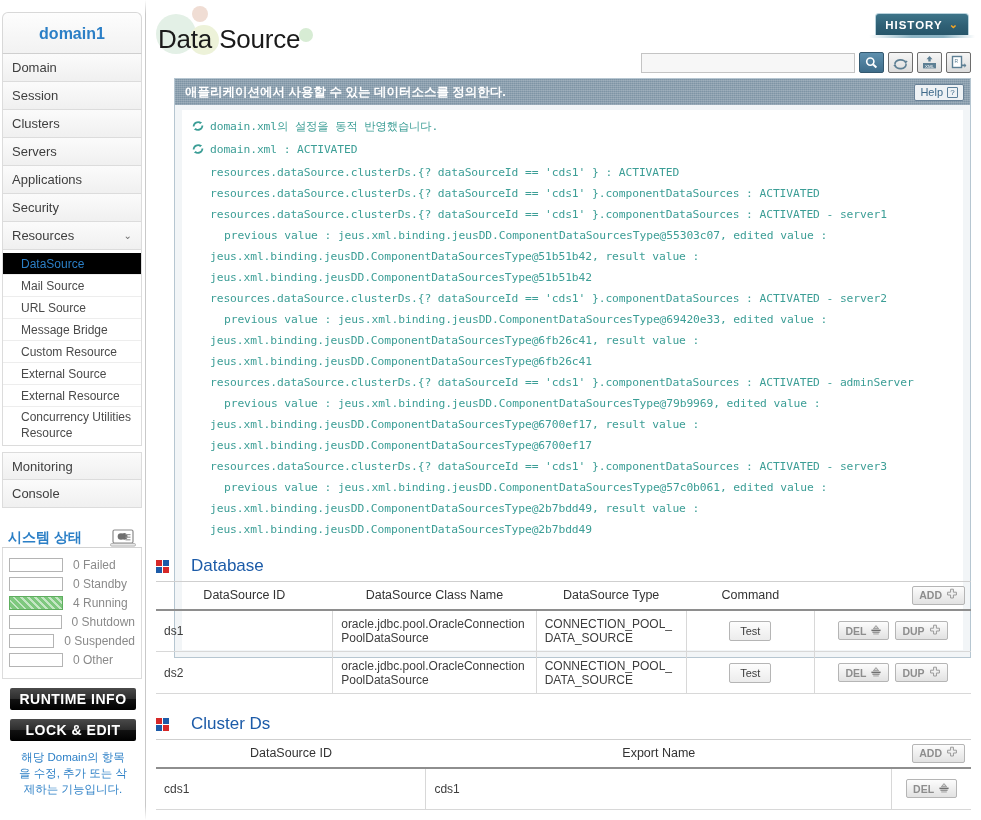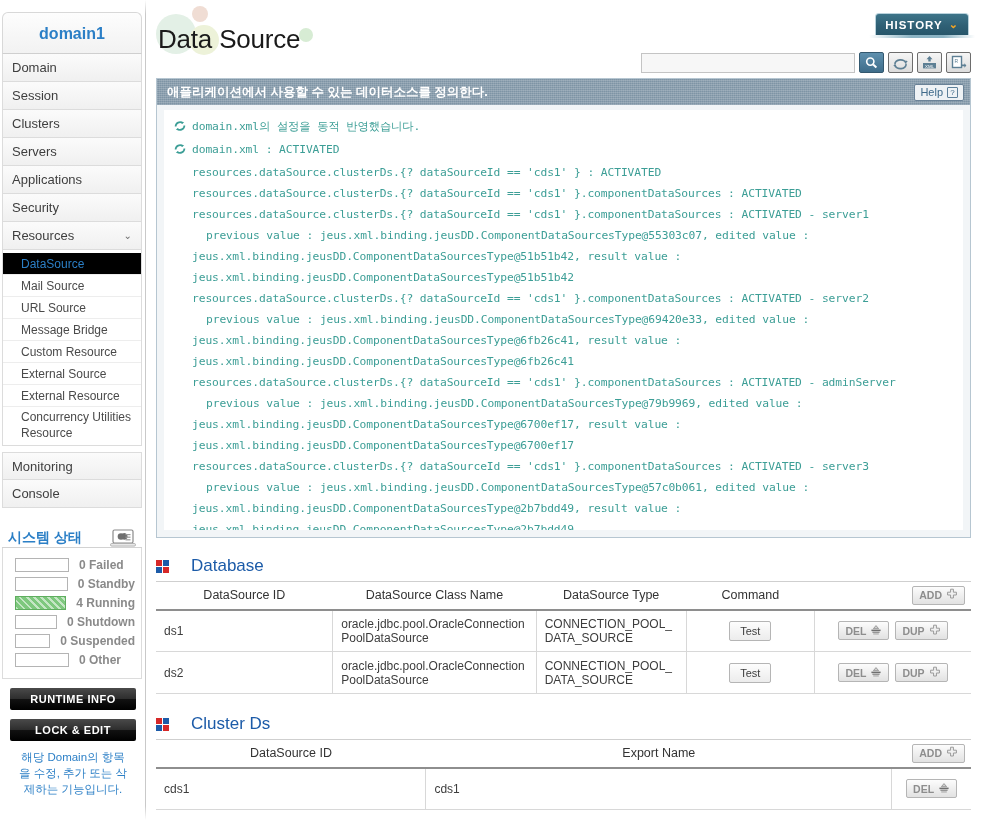--- a/index.html
+++ b/index.html
@@ -68,38 +68,38 @@
   .sysstat-head {
     margin: 10px 4px 0 2px;
     height: 30px; display:flex; align-items:flex-end; justify-content:space-between;
     padding: 0 6px 0 6px;
     border-bottom: 1px solid #d2d2d2;
   }
   .sysstat-head .label { font-size: 14px; font-weight:bold; color:#2b7fc6; }
   .laptop-icon { width:26px; height:18px; position:relative; }
   .sysstat-box {
     margin: 0 4px 0 2px; border:1px solid #dcdcdc; border-top:none;
-    background:#fff; padding: 8px 6px 8px 12px; font-weight: bold;
+    background:#fff; padding: 8px 6px 8px 6px;
   }
   .stat-row { display:flex; align-items:center; height:18px; margin-bottom:1px; }
   .stat-bar {
     width: 54px; height:14px; border:1px solid #b4b4b4; background:#fff; margin-right:10px;
   }
   .stat-bar.filled {
     background-color: #7ec87e;
     background-image: repeating-linear-gradient(45deg, rgba(255,255,255,.55) 0 2px, rgba(255,255,255,0) 2px 5px);
     border-color:#5fae5f;
   }
   .stat-label { font-size: 12px; color:#8a8a8a; white-space:nowrap; }
 
   .blk-btn {
     margin: 9px 10px 0 10px;
     height: 22px; line-height:22px; text-align:center;
     background: linear-gradient(to bottom,#4a4a4a 0%, #2e2e2e 48%, #111 52%, #000 100%);
-    color:#fff; font-size:11px; font-weight:bold; letter-spacing:.5px;
+    color:#fff; font-size:14px; font-weight:bold; letter-spacing:.5px;
     border-radius:2px; cursor:pointer;
   }
   .side-note {
     margin: 8px 12px 0 12px;
     font-size: 11.5px; color:#2b7fc6; text-align:center; line-height:16px;
   }
 
   
   #main { flex:1; position:relative; }
 
@@ -139,21 +139,21 @@
   }
   .icon-btn {
     width: 25px; height:21px; border:1px solid #6d6d6d; border-radius:2px;
     background: linear-gradient(to bottom,#f6f6f6,#dcdcdc);
     display:flex; align-items:center; justify-content:center; cursor:pointer;
   }
   .icon-btn.primary { background: linear-gradient(to bottom,#5f90ae,#3e6d8a); border-color:#33586f; }
 
   
   .info-panel {
-    position:absolute; left:10px; top:78px; right:10px; height:460px;
+    position:absolute; left:28px; top:78px; right:10px; height:580px;
     border:1px solid #b6c6d1;
     background: #f2f5f7;
   }
   .info-head {
     height: 26px; display:flex; align-items:center; justify-content:space-between;
     padding: 0 6px 0 10px;
     background-color:#7e94a5;
     background-image:
       repeating-linear-gradient(0deg, rgba(255,255,255,.16) 0 1px, rgba(0,0,0,0) 1px 2px),
       repeating-linear-gradient(90deg, rgba(255,255,255,.10) 0 1px, rgba(0,0,0,0) 1px 2px);

